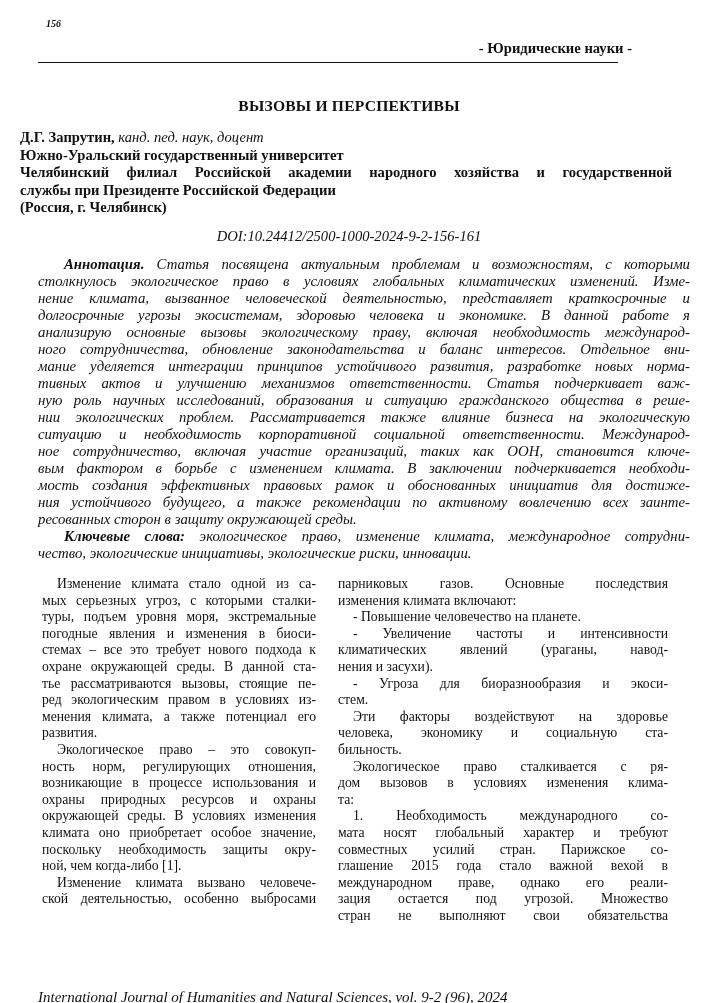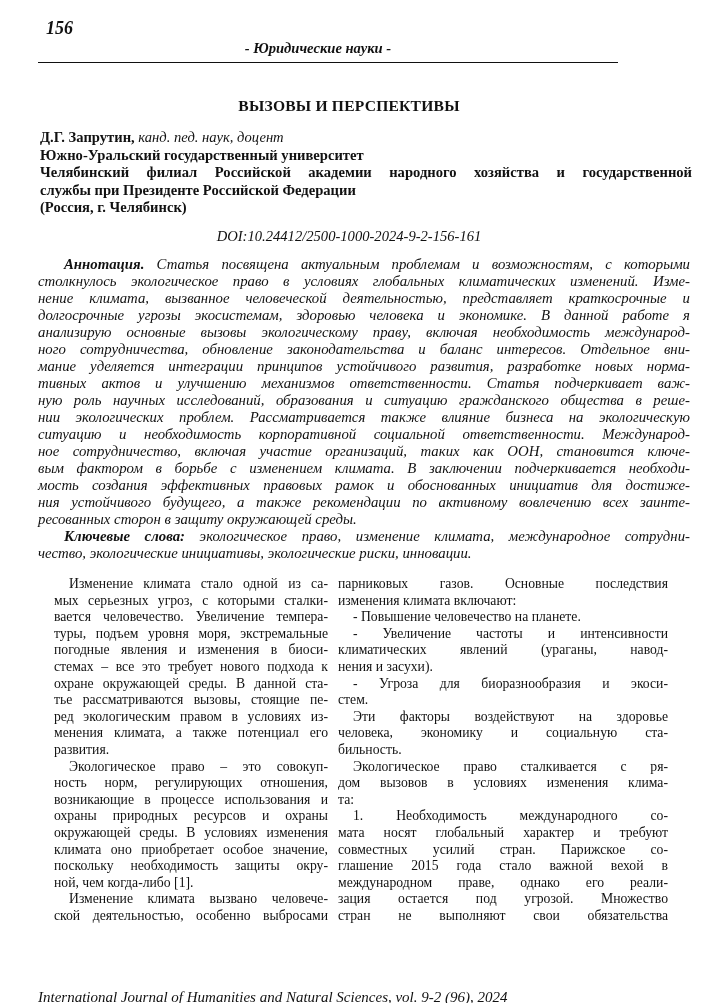--- a/index.html
+++ b/index.html
@@ -5,36 +5,36 @@
   html,body{margin:0;padding:0;}
   body{
     width:709px;height:1003px;
     background:#ffffff;color:#111111;
     font-family:"Liberation Serif", serif;
     position:relative;overflow:hidden;
     -webkit-font-smoothing:antialiased;
   }
   .b{font-weight:bold;}
   .it{font-style:italic;}
-  .pageno{position:absolute;left:46px;top:18px;font-weight:bold;font-style:italic;font-size:18px;}
-  .runhead{position:absolute;left:28px;top:40px;width:580px;text-align:center;
-           font-weight:bold;font-style:italic;font-size:14.6px;}
+  .pageno{position:absolute;left:46px;top:18px;font-weight:bold;font-style:italic;font-size:10px;}
+  .runhead{position:absolute;left:52px;top:40px;width:580px;text-align:right;
+           font-weight:bold;font-size:14.6px;}
   .rule{position:absolute;left:38px;top:62px;width:580px;border-top:1.7px solid #111;}
   .title{position:absolute;left:38px;top:78px;width:622px;margin:0;text-align:center;
          font-size:15.6px;font-weight:bold;line-height:18.8px;letter-spacing:.2px;}
-  .authorblock{position:absolute;left:40px;top:129px;width:652px;
+  .authorblock{position:absolute;left:20px;top:129px;width:652px;
                font-size:14.6px;font-weight:bold;line-height:17.5px;}
   .authorblock .it{font-weight:normal;}
   .doi{position:absolute;left:38px;top:228px;width:622px;text-align:center;font-size:14.6px;}
   .abstract{position:absolute;left:38px;top:256px;width:652px;
             font-size:14.8px;line-height:17px;}
   .abstract .ind{text-indent:26px;}
   .cols{position:absolute;left:38px;top:576px;width:652px;}
   .col{position:absolute;top:0;font-size:13.7px;line-height:16.6px;}
-  .colL{left:16px;width:274px;}
+  .colL{left:4px;width:274px;}
   .colR{left:300px;width:330px;}
   .col .ind{text-indent:15px;}
   .ln{text-align:left;}
   .jst{text-align:justify;text-align-last:justify;}
   .lbl{font-weight:bold;}
   .footer{position:absolute;left:38px;top:989px;width:652px;font-size:15px;}
 </style>
 </head>
 <body>
 
@@ -74,21 +74,20 @@
     <div class="ln jst">ния устойчивого будущего, а также рекомендации по активному вовлечению всех заинте-</div>
     <div class="ln">ресованных сторон в защиту окружающей среды.</div>
     <div class="ln ind jst"><span class="lbl">Ключевые слова:</span> экологическое право, изменение климата, международное сотрудни-</div>
     <div class="ln">чество, экологические инициативы, экологические риски, инновации.</div>
   </div>
 
 <div class="cols">
   <div class="col colL" id="colL">
       <div class="ln ind jst">Изменение климата стало одной из са-</div>
       <div class="ln jst">мых серьезных угроз, с которыми сталки-</div>
-      <div class="ln jst">вается человечество. Увеличение темпера-</div>
       <div class="ln jst">туры, подъем уровня моря, экстремальные</div>
       <div class="ln jst">погодные явления и изменения в биоси-</div>
       <div class="ln jst">стемах – все это требует нового подхода к</div>
       <div class="ln jst">охране окружающей среды. В данной ста-</div>
       <div class="ln jst">тье рассматриваются вызовы, стоящие пе-</div>
       <div class="ln jst">ред экологическим правом в условиях из-</div>
       <div class="ln jst">менения климата, а также потенциал его</div>
       <div class="ln">развития.</div>
       <div class="ln ind jst">Экологическое право – это совокуп-</div>
       <div class="ln jst">ность норм, регулирующих отношения,</div>

